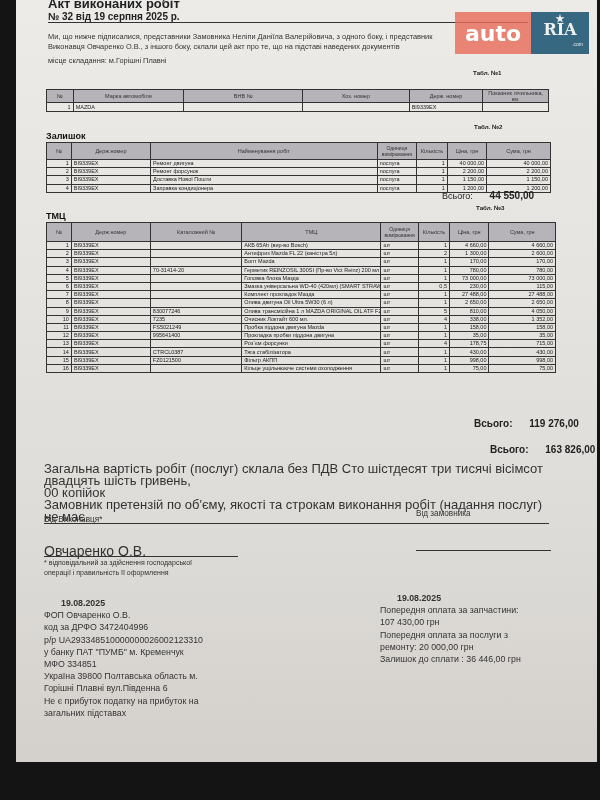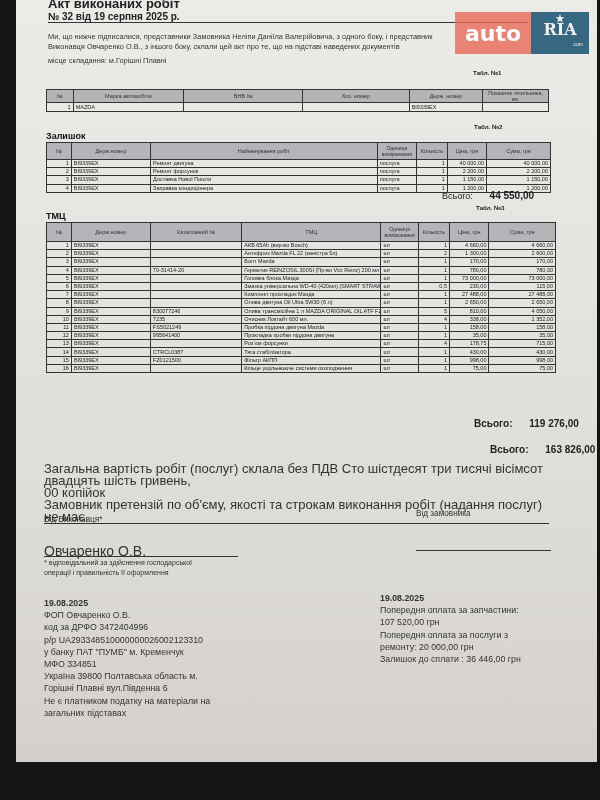--- a/index.html
+++ b/index.html
@@ -34,21 +34,21 @@
     white-space:nowrap; overflow:hidden;
   }
   table.grid th { background:#b7b4b9; font-weight:normal; text-align:center; color:#333; line-height:6.2px; }
   td.num { text-align:right; }
   td.idx { text-align:right; }
   td.wrap { white-space:normal; line-height:7px; }
   .total { font-size:10px; font-weight:bold; color:#222;padding-left:30px; }
   .total .lbl { font-weight:bold; margin-right:14px; }
   .small { font-size:7.4px; color:#333; line-height:10px; }
   .line-u { border-bottom:1px solid #333; }
-  .bold { font-weight:bold; }
+  .bold { font-weight:bold;margin-left:17px; }
   .watermark-auto {
     position:absolute; left:455px; top:12px; width:76px; height:42px;
     background:rgba(232,110,90,0.82); color:#fff; font-size:22px; font-weight:bold;
     display:flex; align-items:center; justify-content:center;
     font-family:"DejaVu Sans", sans-serif;
   }
   .watermark-ria {
     position:absolute; left:531px; top:12px; width:58px; height:42px;
     background:rgba(30,85,115,0.88); color:#f0f0f0; font-size:16px; font-weight:bold;
     font-family:"DejaVu Serif", serif; display:flex; flex-direction:column;
@@ -389,28 +389,28 @@
 
   <div class="abs small" style="left:28px; top:597px; font-size:8.8px; line-height:12.2px;">
     <div class="bold">19.08.2025</div>
     <div>ФОП Овчаренко О.В.</div>
     <div>код за ДРФО 3472404996</div>
     <div>р/р UA293348510000000026002123310</div>
     <div>у банку ПАТ "ПУМБ"  м. Кременчук</div>
     <div>МФО 334851</div>
     <div>Україна  39800  Полтавська область  м.</div>
     <div>Горішні Плавні  вул.Південна 6</div>
-    <div>Не є платником податку на матеріали на</div>
+    <div>Не є прибуток податку на прибуток на</div>
     <div>загальних підставах</div>
   </div>
 
   <div class="abs small" style="left:364px; top:592px; font-size:8.8px; line-height:12.2px;">
     <div class="bold">19.08.2025</div>
     <div>Попередня оплата за запчастини:</div>
-    <div>107 520,00 грн</div>
+    <div>107 430,00 грн</div>
     <div>Попередня оплата за послуги з</div>
     <div>ремонту: 20 000,00 грн</div>
     <div>Залишок до сплати : 36 446,00 грн</div>
   </div>
 </div>
 
 <div class="watermark-auto">
   <span>auto</span>
 </div>
 <div class="watermark-ria">

